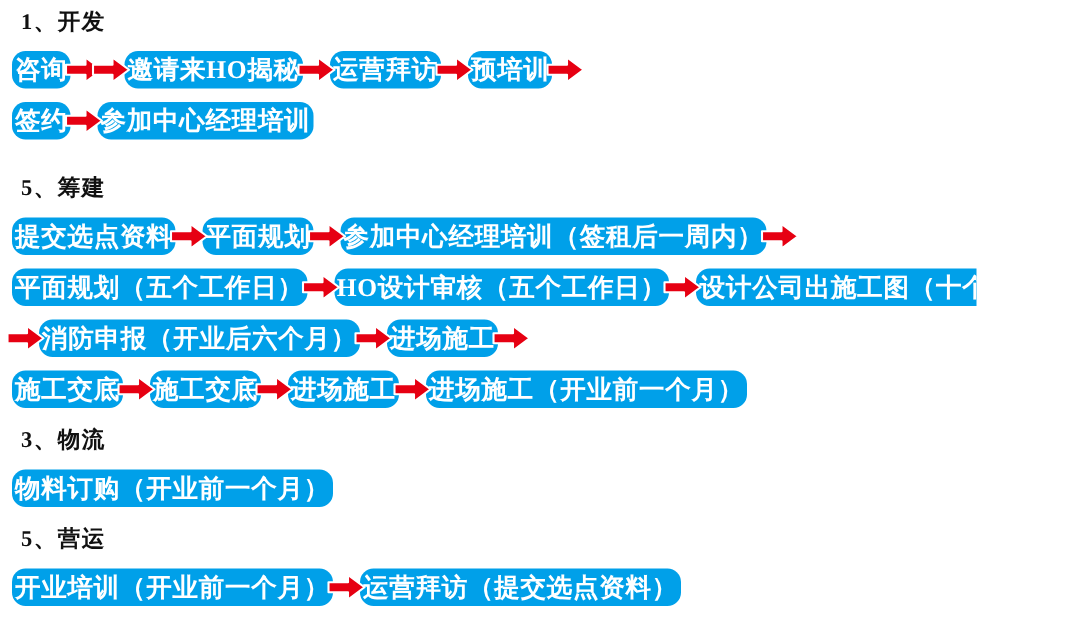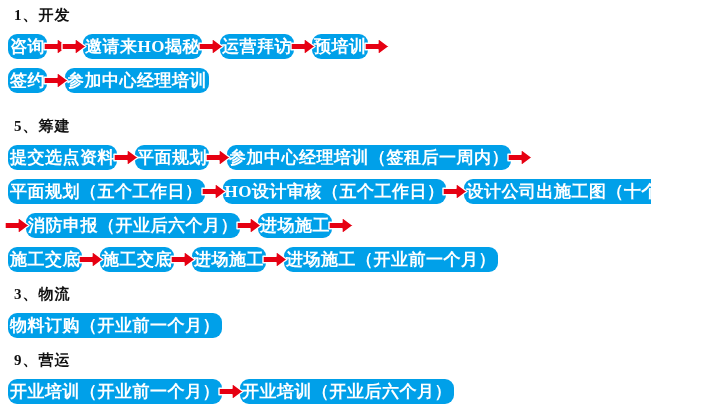--- a/index.html
+++ b/index.html
@@ -184,24 +184,24 @@
         <div class="node">进场施工（开业前一个月）</div>
       </div>
     </div>
     <div class="section">
       <div class="section-title">3、物流</div>
       <div class="row">
         <div class="node">物料订购（开业前一个月）</div>
       </div>
     </div>
     <div class="section">
-      <div class="section-title">9、营运</div>
+      <div class="section-title">5、营运</div>
       <div class="row">
         <div class="node">开业培训（开业前一个月）</div>
         <span class="arrow">
           <svg viewBox="0 0 26 19" xmlns="http://www.w3.org/2000/svg">
             <path d="M1 6.2 H14 V1.2 L25 9.5 L14 17.8 V12.8 H1 Z" fill="#e60012" stroke="#ffffff" stroke-width="1.4" stroke-linejoin="round"></path>
           </svg>
         </span>
-        <div class="node">开业培训（开业后六个月）</div>
+        <div class="node">运营拜访（提交选点资料）</div>
       </div>
     </div>
   </div>
 
 </body></html>

